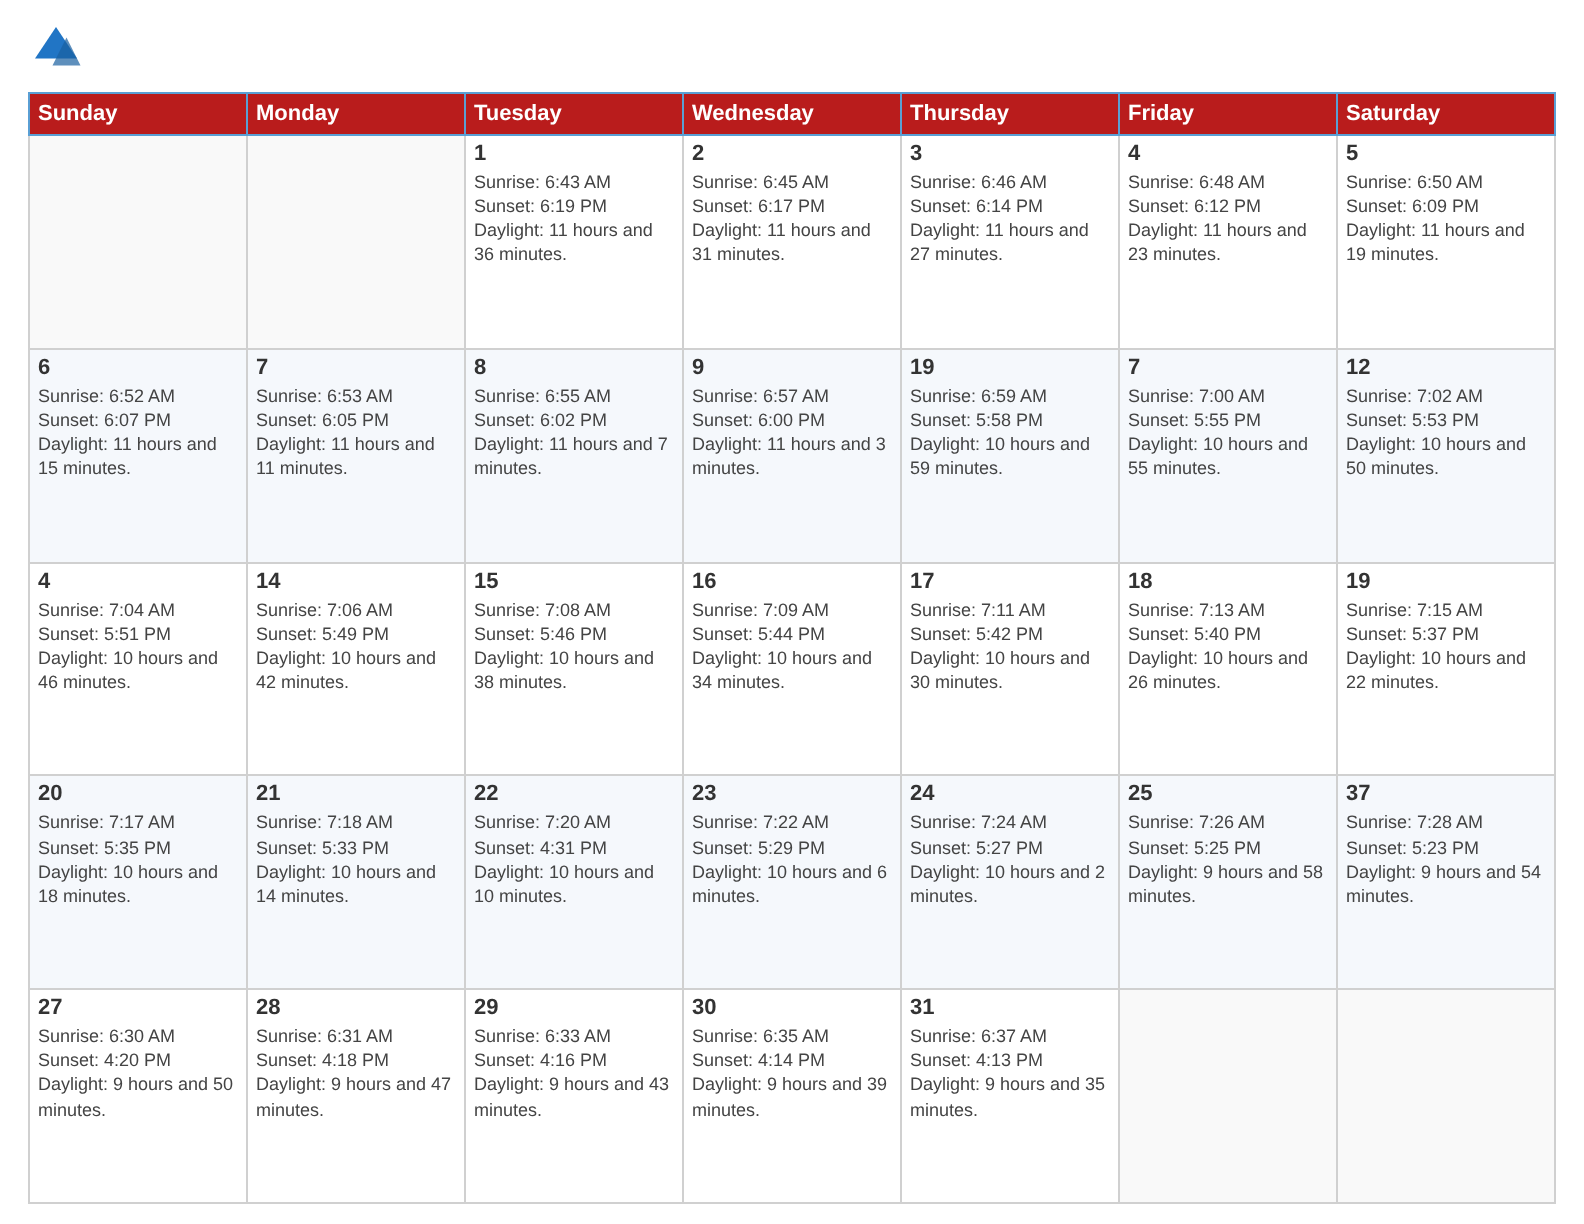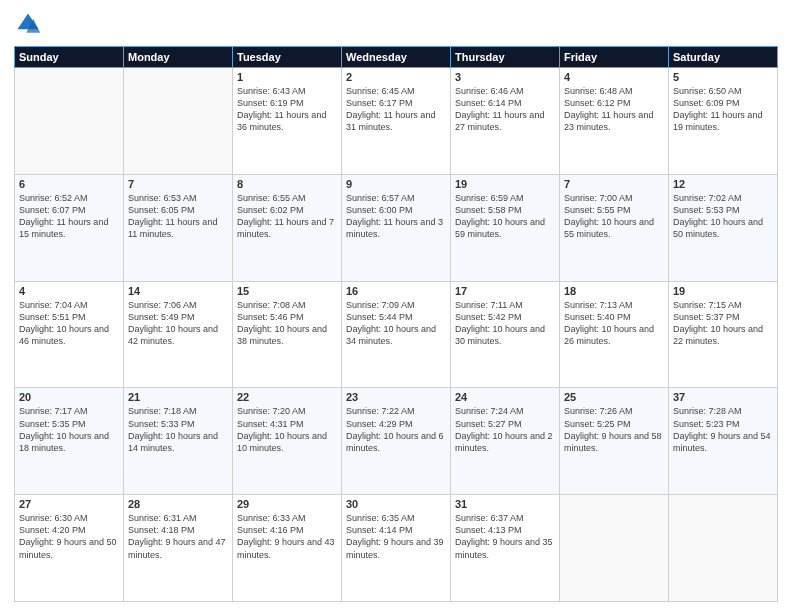--- a/index.html
+++ b/index.html
@@ -60,21 +60,21 @@
       font-size: 13px;
       color: #555;
     }
     .calendar {
       flex: 1;
       border-collapse: collapse;
       width: 100%;
       table-layout: fixed;
     }
     .calendar th {
-      background: #0f172a;
+      background: #b91c1c;
       color: #fff;
       font-size: 11px;
       font-weight: bold;
       padding: 4px 4px;
       text-align: left;
       border: 1px solid #5a9fd4;
     }
     .calendar td {
       vertical-align: top;
       border: 1px solid #d0d0d0;
@@ -273,21 +273,21 @@
           </td>
           <td>
             <span class="day-num">22</span>
             <div class="day-info">Sunrise: 7:20 AM
 Sunset: 4:31 PM
 Daylight: 10 hours and 10 minutes.</div>
           </td>
           <td>
             <span class="day-num">23</span>
             <div class="day-info">Sunrise: 7:22 AM
-Sunset: 4:29 PM
+Sunset: 5:29 PM
 Daylight: 10 hours and 6 minutes.</div>
           </td>
           <td>
             <span class="day-num">24</span>
             <div class="day-info">Sunrise: 7:24 AM
 Sunset: 5:27 PM
 Daylight: 10 hours and 2 minutes.</div>
           </td>
           <td>
             <span class="day-num">25</span>

